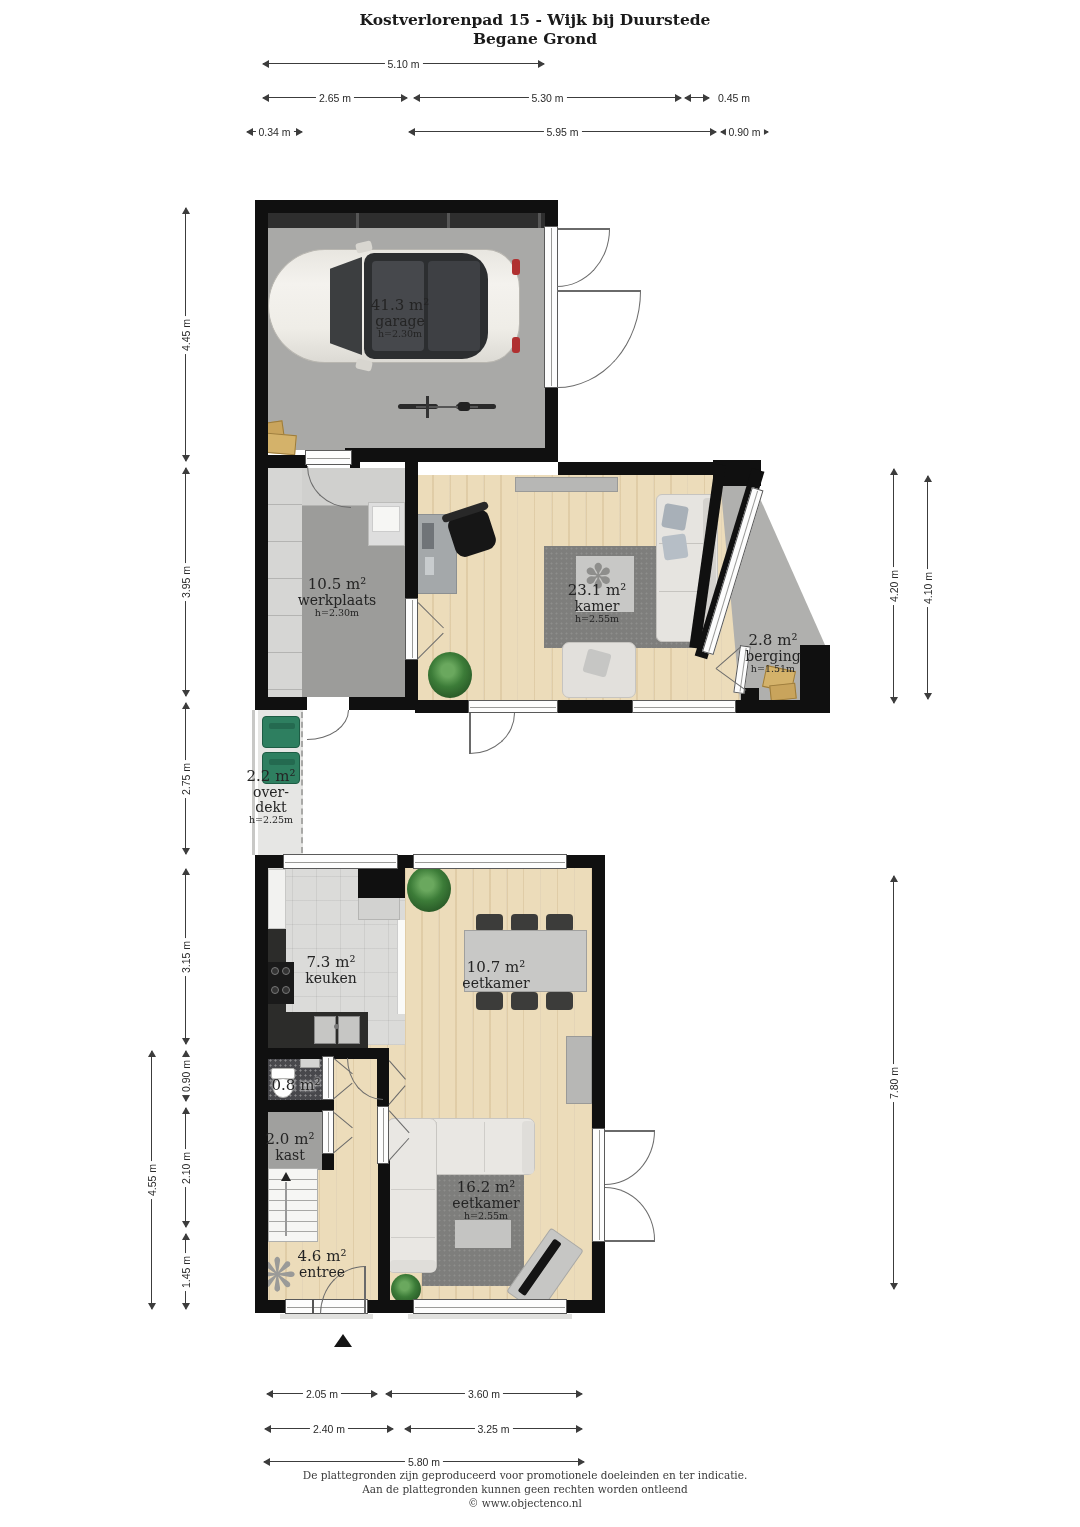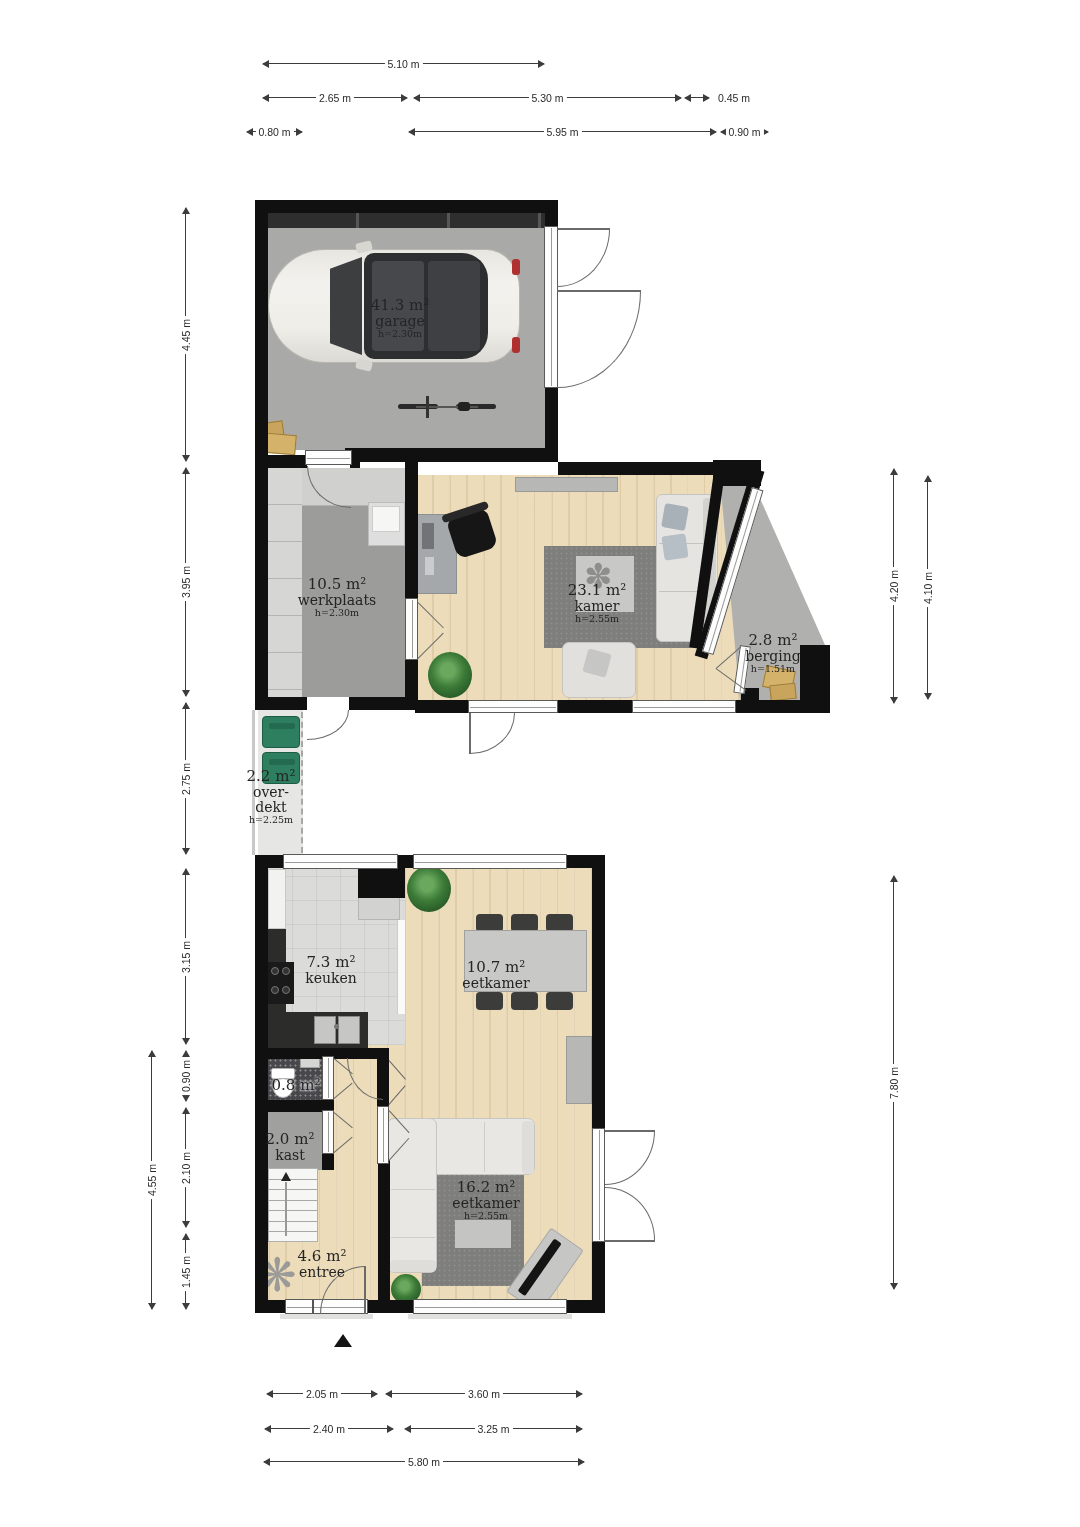--- a/index.html
+++ b/index.html
@@ -52,20 +52,22 @@
   .bin{background:#2e7f60;border:1px solid #1d5c44;border-radius:4px}
   .box{background:#c9a45c;border:1px solid #9c7c3c}
   .chair{background:#3c3c3a;border-radius:4px}
 </style>
 </head>
 <body>
 
 <div class="page">
 
   <div class="a title">
+    <div>Kostverlorenpad 15 - Wijk bij Duurstede</div>
+    <div>Begane Grond</div>
   </div>
 
   <div class="a dimh" style="left:262px;top:58px;width:283px">
       <span class="ln"></span>
       <span class="aL"></span>
       <span class="aR"></span>
       <span class="lb">5.10 m</span>
     </div>
   <div class="a dimh" style="left:262px;top:92px;width:146px">
       <span class="ln"></span>
@@ -82,21 +84,21 @@
   <div class="a dimh" style="left:684px;top:92px;width:26px">
       <span class="ln"></span>
       <span class="aL"></span>
       <span class="aR"></span>
       <span class="lb out">0.45 m</span>
     </div>
   <div class="a dimh" style="left:246px;top:126px;width:57px">
       <span class="ln"></span>
       <span class="aL"></span>
       <span class="aR"></span>
-      <span class="lb">0.80 m</span>
+      <span class="lb">0.34 m</span>
     </div>
   <div class="a dimh" style="left:408px;top:126px;width:309px">
       <span class="ln"></span>
       <span class="aL"></span>
       <span class="aR"></span>
       <span class="lb">5.95 m</span>
     </div>
   <div class="a dimh" style="left:720px;top:126px;width:49px">
       <span class="ln"></span>
       <span class="aL"></span>
@@ -463,14 +465,19 @@
       <span class="aR"></span>
       <span class="lb">3.25 m</span>
     </div>
   <div class="a dimh" style="left:263px;top:1456px;width:322px">
       <span class="ln"></span>
       <span class="aL"></span>
       <span class="aR"></span>
       <span class="lb">5.80 m</span>
     </div>
 
+  <div class="a footer">
+    <div>De plattegronden zijn geproduceerd voor promotionele doeleinden en ter indicatie.</div>
+    <div>Aan de plattegronden kunnen geen rechten worden ontleend</div>
+    <div>© www.objectenco.nl</div>
+  </div>
 
 </div>
 
 </body></html>

